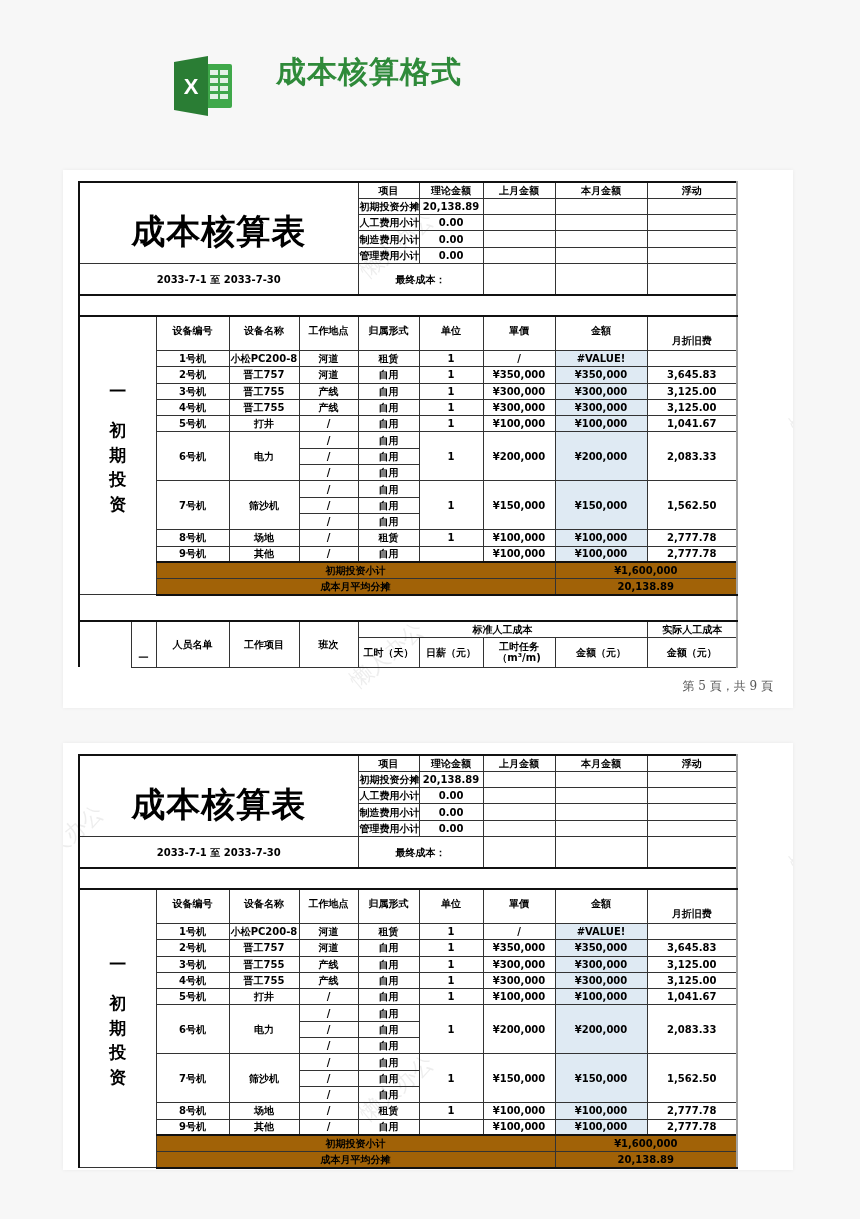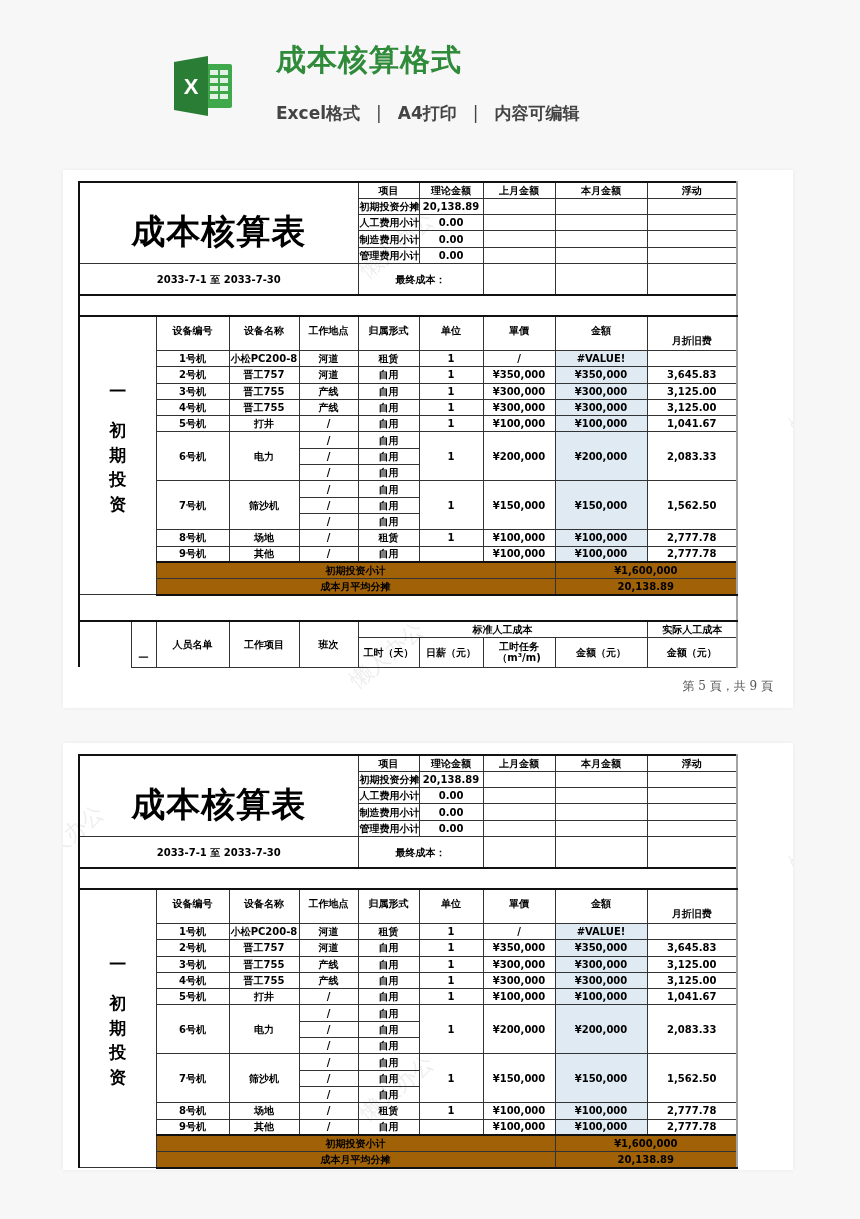--- a/index.html
+++ b/index.html
@@ -1,19 +1,19 @@
 <!DOCTYPE html>
 <html><head>
 <meta charset="utf-8">
 <style>
   * { box-sizing: border-box; margin: 0; padding: 0; }
   body { width: 860px; height: 1219px; background: #f7f7f7; font-family: "DejaVu Sans", "Liberation Sans", sans-serif; position: relative; overflow: hidden; color: #000; }
   .hdr { position: absolute; left: 0; top: 0; width: 860px; height: 160px; }
   .logo { position: absolute; left: 172px; top: 56px; width: 62px; height: 60px; }
-  .doc-title { position: absolute; left: 276px; top: 40px; font-size: 30px; font-weight: bold; color: #2f8a3a; letter-spacing: 1px; }
+  .doc-title { position: absolute; left: 276px; top: 52px; font-size: 30px; font-weight: bold; color: #2f8a3a; letter-spacing: 1px; }
   .doc-sub { position: absolute; left: 276px; top: 102px; font-size: 17px; font-weight: bold; color: #444; white-space: nowrap; }
   .doc-sub .sep { margin: 0 16px; font-weight: normal; }
   .page { position: absolute; left: 63px; width: 730px; background: #fff; box-shadow: 0 0 4px rgba(0,0,0,0.06); overflow: hidden; }
   .page1 { top: 170px; height: 538px; }
   .page2 { top: 743px; height: 427px; }
   .sheet { position: absolute; left: 15px; top: 11px; width: 658px; border-collapse: collapse; table-layout: fixed; }
   .sheet td { border: 1px solid #333; font-size: 10px; font-weight: bold; text-align: center; vertical-align: middle; height: 16.3px; padding: 0; white-space: nowrap; overflow: hidden; line-height: 1.1; }
   .sheet .thick-l { border-left: 2px solid #111; }
   .sheet .thick-r { border-right: 2px solid #a3a3a3; }
   .sheet .thick-t { border-top: 2px solid #111; margin-left: 48px; }
@@ -41,23 +41,20 @@
         <rect x="48" y="22" width="8" height="5"></rect>
       <rect x="38" y="30" width="8" height="5"></rect>
         <rect x="48" y="30" width="8" height="5"></rect>
       <rect x="38" y="38" width="8" height="5"></rect>
         <rect x="48" y="38" width="8" height="5"></rect>
     </g>
     <path d="M2 6 L36 0 L36 60 L2 54 Z" fill="#2a7d34"></path>
     <text x="19" y="38" font-size="22" font-weight="bold" fill="#fff" text-anchor="middle" font-family="Liberation Sans, sans-serif">X</text>
   </svg>
   <div class="doc-title">成本核算格式</div>
-  <div class="doc-sub">
-    <span>Excel格式</span><span class="sep">|</span><span>A4打印</span><span class="sep">|</span><span>内容可编辑</span>
-  </div>
 </div>
 
 <div class="page page1">
   <div class="wm" style="left:290px;top:60px;">懒人办公</div>
   <div class="wm" style="left:280px;top:470px;">懒人办公</div>
   <div class="wm" style="left:720px;top:215px;">懒人办公</div>
   <div>
   <table class="sheet">
     <colgroup>
       <col style="width:52px">

